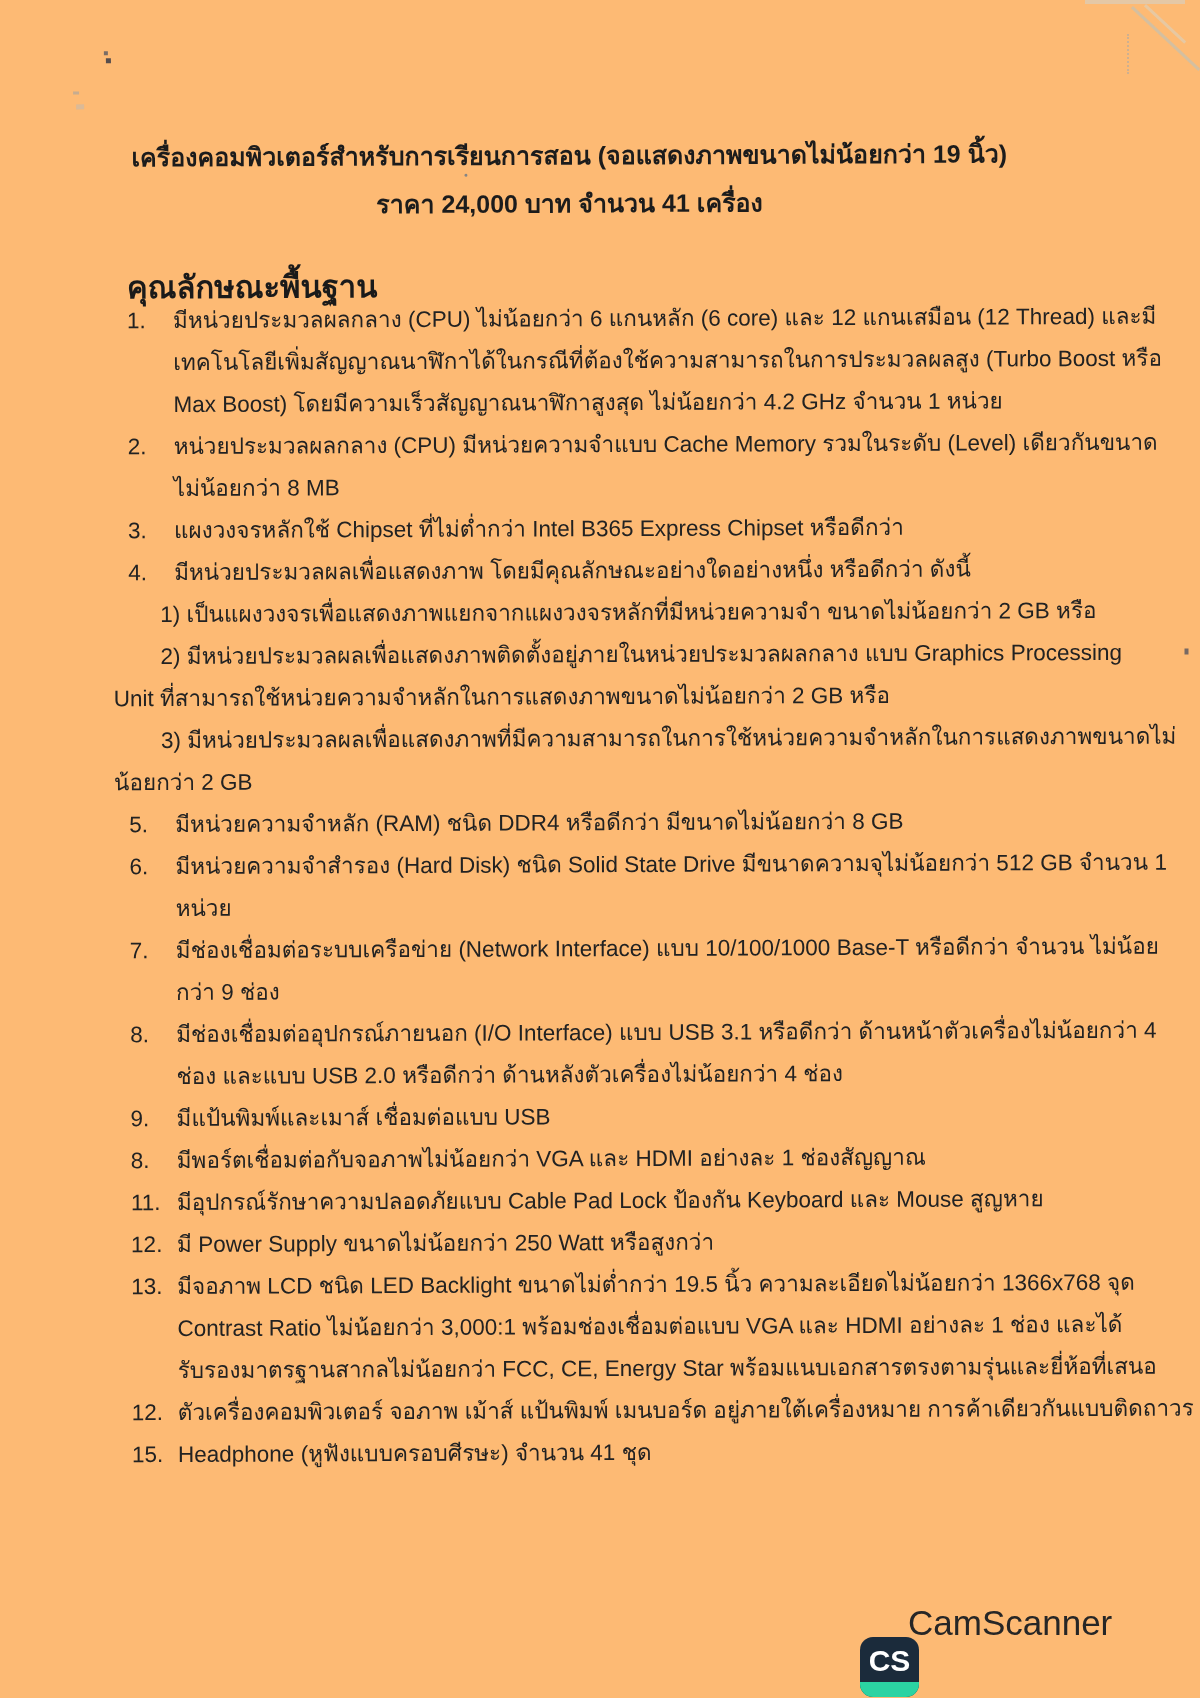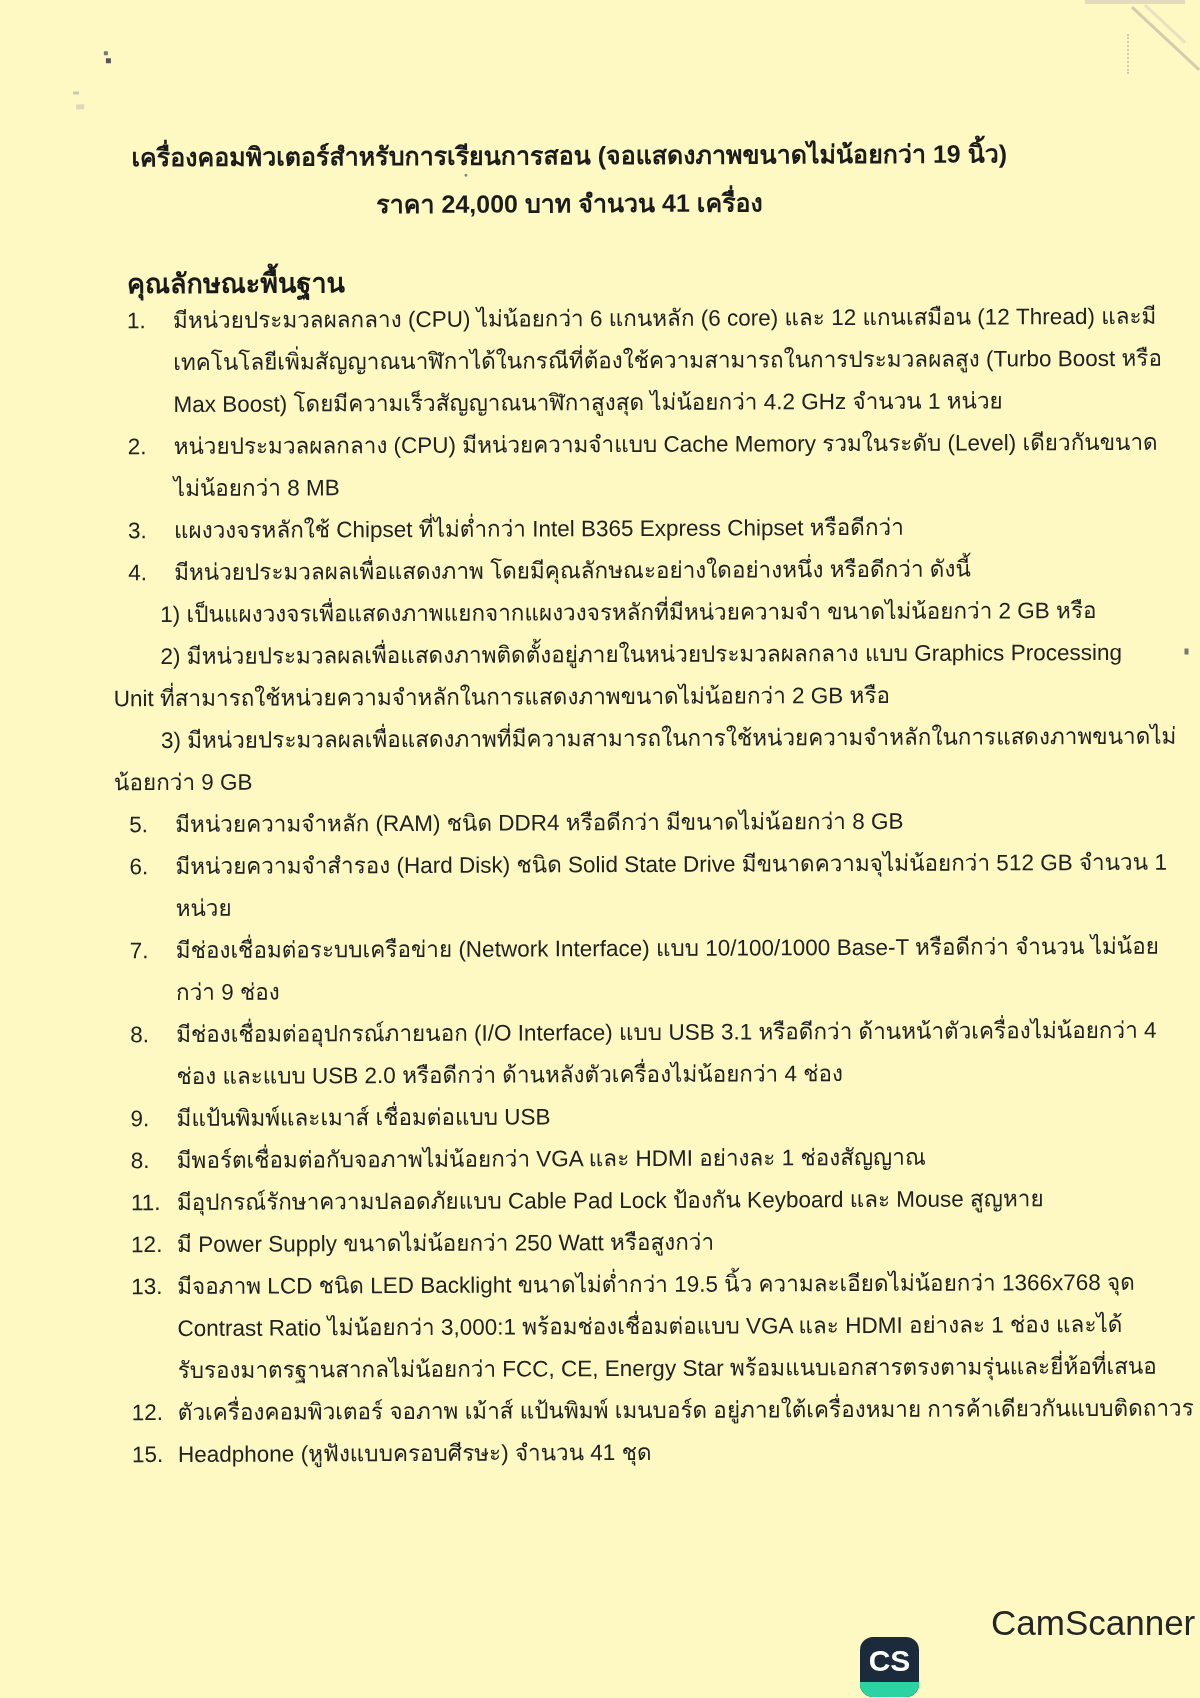--- a/index.html
+++ b/index.html
@@ -34,21 +34,21 @@
     line-height: 36px;
     white-space: nowrap;
     color: #1c1c1c;
   }
   .title-1 { top: 139px; }
   .title-2 { top: 187px; }
   .section-heading {
     position: absolute;
     left: 127px;
     top: 262px;
-    font-size: 27px;
+    font-size: 31px;
     font-weight: 700;
     color: #1a1a1a;
     white-space: nowrap;
   }
   .spec-list {
     position: absolute;
     left: 0;
     top: 300px;
     width: 1200px;
   }
@@ -90,21 +90,21 @@
     color: #ffffff;
     letter-spacing: 0px;
   }
   .cs-band {
     position: absolute;
     left: 0; right: 0; bottom: 0;
     height: 15px;
   }
   .cs-wordmark {
     position: absolute;
-    left: 991px;
+    left: 908px;
     top: 1603px;
     font-size: 35px;
     font-weight: 500;
     color: #262626;
     white-space: nowrap;
   }
   
   .artifact { position: absolute; }
   .spk-a1 { left: 105px; top: 51px; width: 4px; height: 4px; background: #5a5a62; opacity: .8; }
   .spk-a2 { left: 107px; top: 58px; width: 5px; height: 5px; background: #3a3a45; opacity: .85; }
@@ -115,21 +115,21 @@
   .corner-smudge { left: 1085px; top: 0; width: 100px; height: 4px; background: #d8cfbc; opacity: .7; }
   .corner-diag-1 { left: 1133px; top: 6px; width: 92px; height: 2.5px; background: #c9c0ab; opacity: .8;
                    transform: rotate(43deg); transform-origin: left top; }
   .corner-diag-2 { left: 1146px; top: 4px; width: 55px; height: 3px; background: #d9d2c2; opacity: .6;
                    transform: rotate(43deg); transform-origin: left top; }
   .corner-ticks  { left: 1127px; top: 34px; width: 0; height: 40px; border-left: 2px dotted #a8a8a8; opacity: .55; }
 </style>
 </head>
 <body>
 
-<div class="page" style="background: #fef9c3; text-decoration: underline;">
+<div class="page" style="background: #fdba74; text-decoration: underline;">
 
   <div class="scan-content">
 
     <div class="title-line title-1">เครื่องคอมพิวเตอร์สำหรับการเรียนการสอน (จอแสดงภาพขนาดไม่น้อยกว่า 19 นิ้ว)</div>
 
     <div class="title-line title-2">ราคา 24,000 บาท จำนวน 41 เครื่อง</div>
 
     <div class="section-heading">คุณลักษณะพื้นฐาน</div>
 
     <div class="spec-list">
@@ -137,21 +137,21 @@
         <div class="ln hang"><span>เทคโนโลยีเพิ่มสัญญาณนาฬิกาได้ในกรณีที่ต้องใช้ความสามารถในการประมวลผลสูง (Turbo Boost หรือ</span></div>
         <div class="ln hang"><span>Max Boost) โดยมีความเร็วสัญญาณนาฬิกาสูงสุด ไม่น้อยกว่า 4.2 GHz จำนวน 1 หน่วย</span></div>
         <div class="ln first"><span class="num">2.</span><span>หน่วยประมวลผลกลาง (CPU) มีหน่วยความจำแบบ Cache Memory รวมในระดับ (Level) เดียวกันขนาด</span></div>
         <div class="ln hang"><span>ไม่น้อยกว่า 8 MB</span></div>
         <div class="ln first"><span class="num">3.</span><span>แผงวงจรหลักใช้ Chipset ที่ไม่ต่ำกว่า Intel B365 Express Chipset หรือดีกว่า</span></div>
         <div class="ln first"><span class="num">4.</span><span>มีหน่วยประมวลผลเพื่อแสดงภาพ โดยมีคุณลักษณะอย่างใดอย่างหนึ่ง หรือดีกว่า ดังนี้</span></div>
         <div class="ln sub"><span>1) เป็นแผงวงจรเพื่อแสดงภาพแยกจากแผงวงจรหลักที่มีหน่วยความจำ ขนาดไม่น้อยกว่า 2 GB หรือ</span></div>
         <div class="ln sub"><span>2) มีหน่วยประมวลผลเพื่อแสดงภาพติดตั้งอยู่ภายในหน่วยประมวลผลกลาง แบบ Graphics Processing</span></div>
         <div class="ln margin"><span>Unit ที่สามารถใช้หน่วยความจำหลักในการแสดงภาพขนาดไม่น้อยกว่า 2 GB หรือ</span></div>
         <div class="ln sub"><span>3) มีหน่วยประมวลผลเพื่อแสดงภาพที่มีความสามารถในการใช้หน่วยความจำหลักในการแสดงภาพขนาดไม่</span></div>
-        <div class="ln margin"><span>น้อยกว่า 9 GB</span></div>
+        <div class="ln margin"><span>น้อยกว่า 2 GB</span></div>
         <div class="ln first"><span class="num">5.</span><span>มีหน่วยความจำหลัก (RAM) ชนิด DDR4 หรือดีกว่า มีขนาดไม่น้อยกว่า 8 GB</span></div>
         <div class="ln first"><span class="num">6.</span><span>มีหน่วยความจำสำรอง (Hard Disk) ชนิด Solid State Drive มีขนาดความจุไม่น้อยกว่า 512 GB จำนวน 1</span></div>
         <div class="ln hang"><span>หน่วย</span></div>
         <div class="ln first"><span class="num">7.</span><span>มีช่องเชื่อมต่อระบบเครือข่าย (Network Interface) แบบ 10/100/1000 Base-T หรือดีกว่า จำนวน ไม่น้อย</span></div>
         <div class="ln hang"><span>กว่า 9 ช่อง</span></div>
         <div class="ln first"><span class="num">8.</span><span>มีช่องเชื่อมต่ออุปกรณ์ภายนอก (I/O Interface) แบบ USB 3.1 หรือดีกว่า ด้านหน้าตัวเครื่องไม่น้อยกว่า 4</span></div>
         <div class="ln hang"><span>ช่อง และแบบ USB 2.0 หรือดีกว่า ด้านหลังตัวเครื่องไม่น้อยกว่า 4 ช่อง</span></div>
         <div class="ln first"><span class="num">9.</span><span>มีแป้นพิมพ์และเมาส์ เชื่อมต่อแบบ USB</span></div>
         <div class="ln first"><span class="num">8.</span><span>มีพอร์ตเชื่อมต่อกับจอภาพไม่น้อยกว่า VGA และ HDMI อย่างละ 1 ช่องสัญญาณ</span></div>
         <div class="ln first"><span class="num">11.</span><span>มีอุปกรณ์รักษาความปลอดภัยแบบ Cable Pad Lock ป้องกัน Keyboard และ Mouse สูญหาย</span></div>

